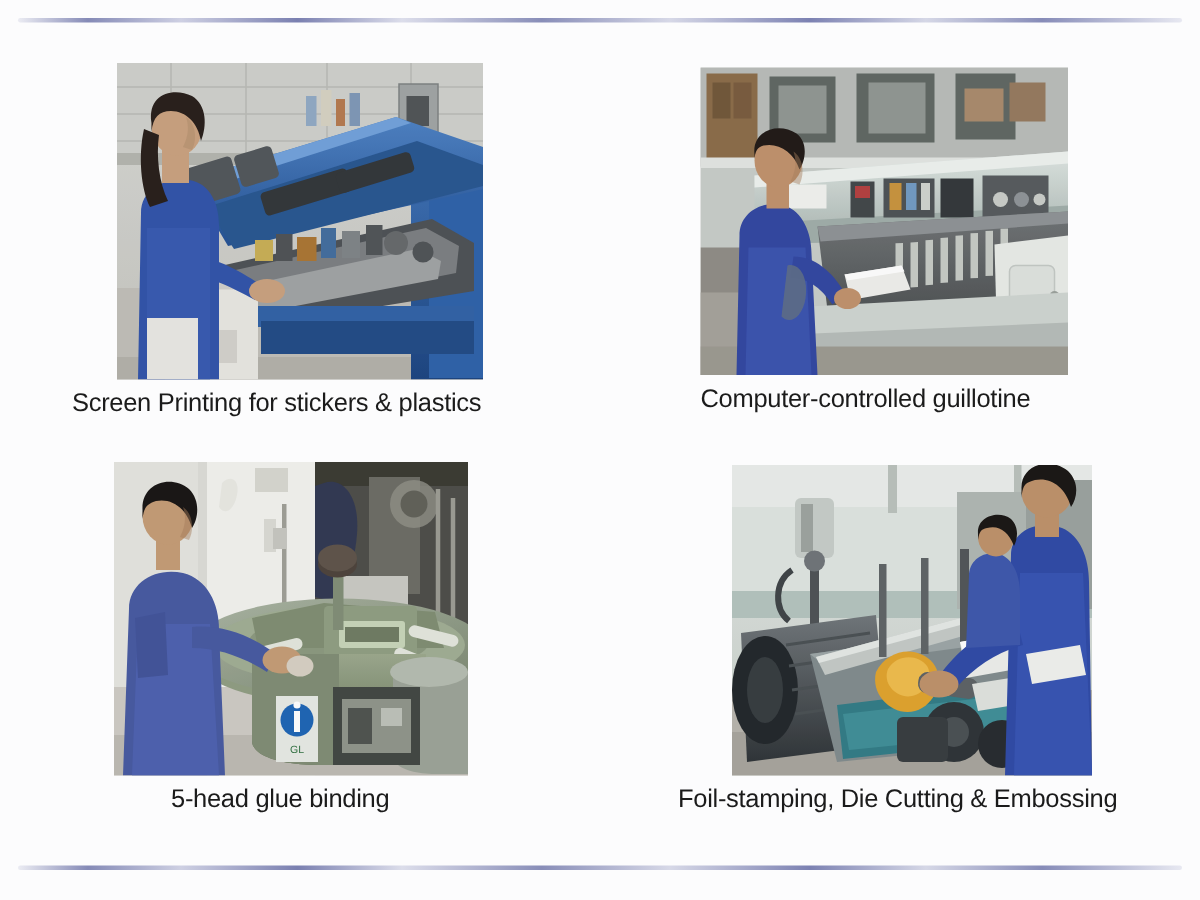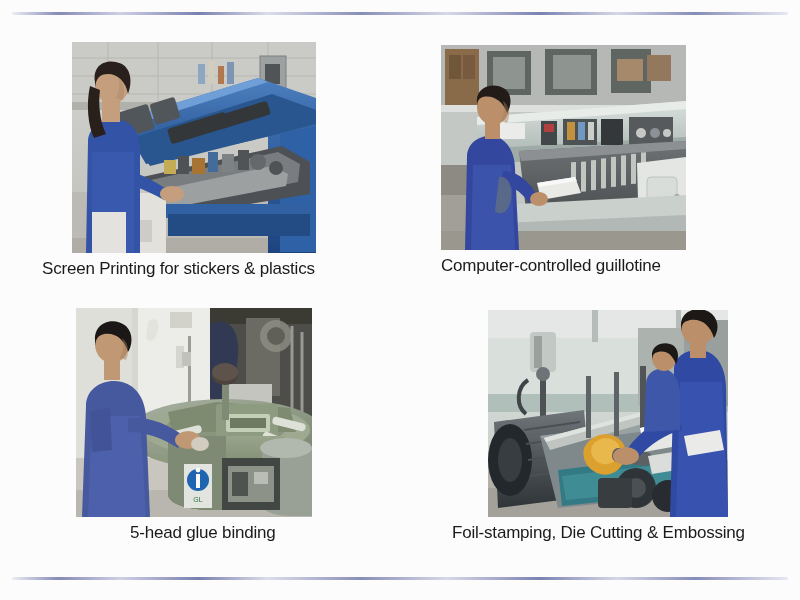--- a/index.html
+++ b/index.html
@@ -57,33 +57,33 @@
     font-size: 17px;
     color: #1b1b1b;
     letter-spacing: -0.2px;
     white-space: nowrap;
     text-align: center;
     margin-top: 6px;
   }
   .caption.left-align { text-align: left; }
 
   
-  #cell-1 { left: 72px;  top: 42px;  width: 244px; }
-  #cell-2 { left: 441px; top: 45px;  width: 245px; }
+  #cell-1 { left: 78px;  top: 42px;  width: 244px; }
+  #cell-2 { left: 467px; top: 45px;  width: 245px; }
   #cell-3 { left: 76px;  top: 308px; width: 236px; }
   #cell-4 { left: 488px; top: 310px; width: 240px; }
 
   #photo-1 { width: 244px; height: 211px; }
   #photo-2 { width: 245px; height: 205px; }
   #photo-3 { width: 236px; height: 209px; }
   #photo-4 { width: 240px; height: 207px; }
 
   #cap-1 { margin-left: -30px; width: 300px; }
   #cap-2 { margin-left: 0px;   width: 253px; }
-  #cap-3 { margin-left: 54px;  width: 160px; }
+  #cap-3 { margin-left: 38px;  width: 160px; }
   #cap-4 { margin-left: -36px; width: 315px; }
 </style>
 </head>
 <body>
 
 <div class="slide">
 
   <div class="rule top"></div>
 
   <div class="cell" id="cell-1">

